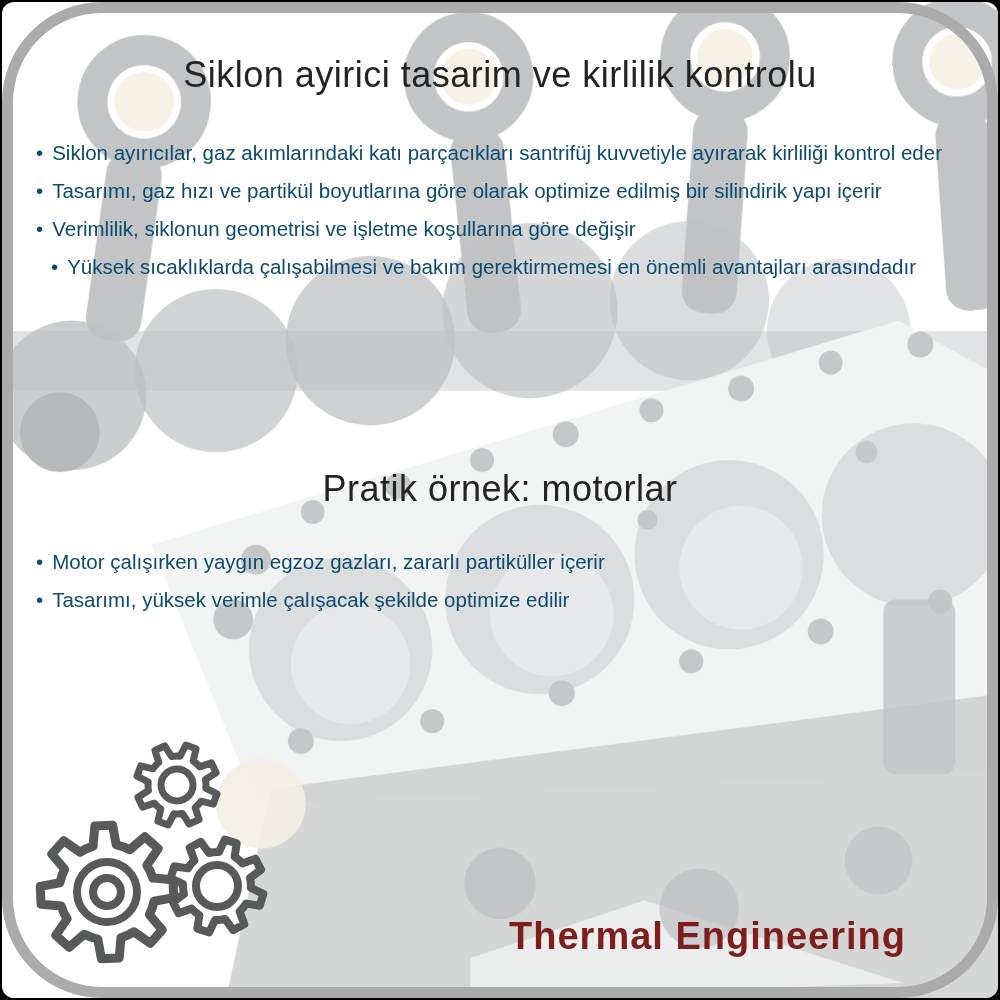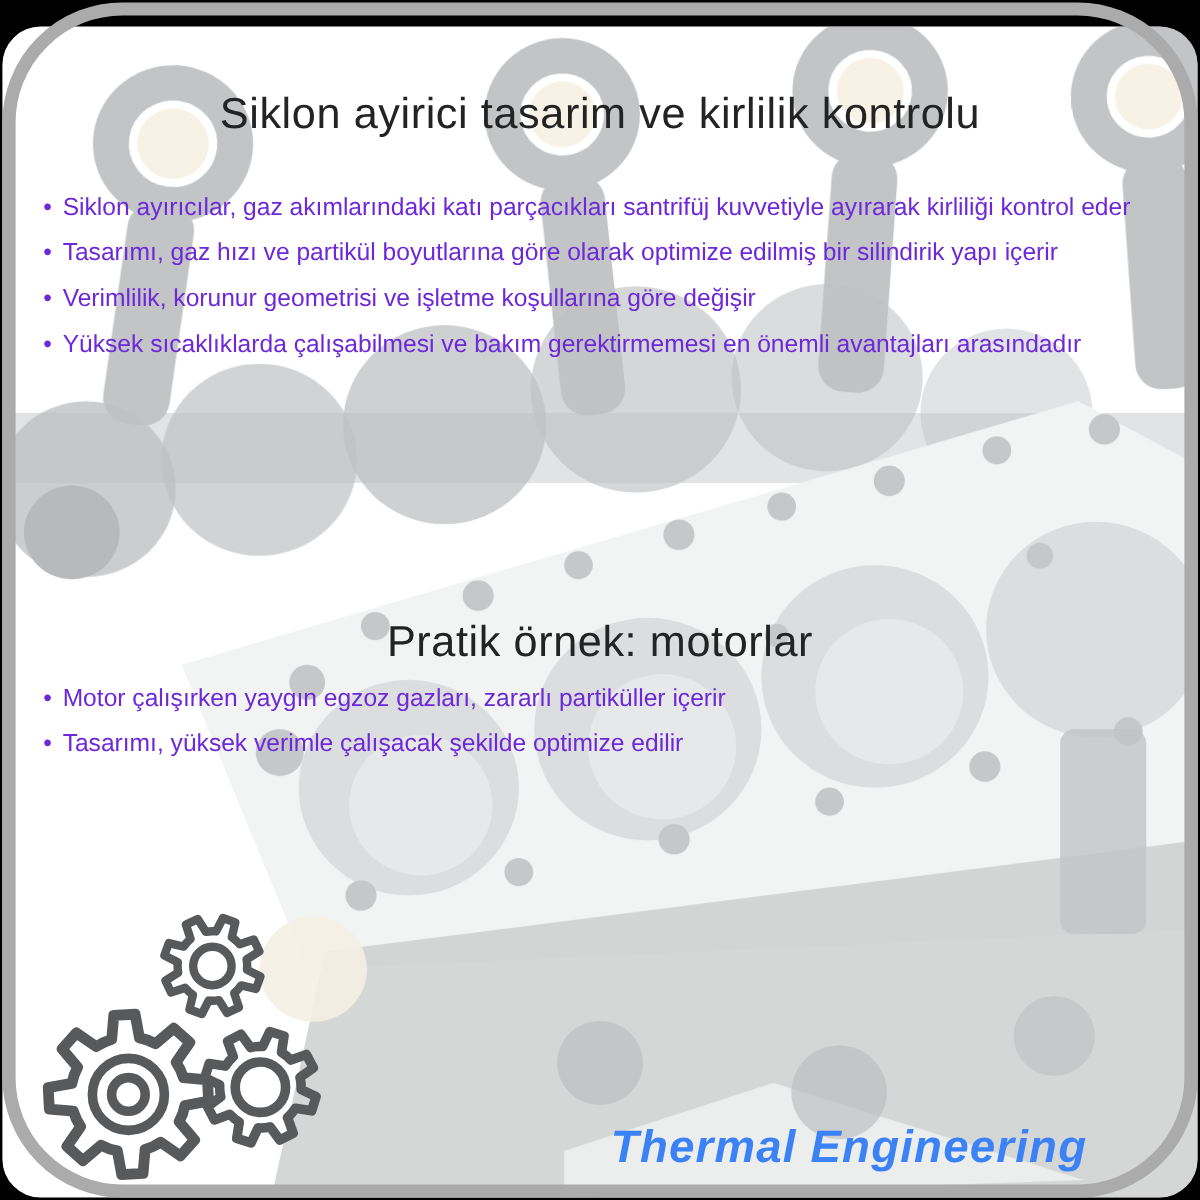--- a/index.html
+++ b/index.html
@@ -1,39 +1,39 @@
 <!DOCTYPE html>
 <html><head>
 <meta charset="utf-8">
 <style>
   html,body{margin:0;padding:0;background:#000;}
   .page{position:relative;width:1000px;height:1000px;background:#000;overflow:hidden;
         font-family:"Liberation Sans","DejaVu Sans",sans-serif;}
   
-  .inner{position:absolute;inset:2px;border-radius:32px;background:#ffffff;overflow:hidden;margin-top:20px;}
+  .inner{position:absolute;inset:2px;border-radius:12px;background:#ffffff;overflow:hidden;}
   
   .ring{position:absolute;inset:2px;border-radius:100px;border:11px solid #ababab;
         pointer-events:none;z-index:20;}
   .photo{position:absolute;inset:0;width:100%;height:100%;z-index:1;}
   .textlayer{position:absolute;left:0;top:0;width:100%;height:100%;z-index:10;}
   .slide-title{position:absolute;left:0;right:0;text-align:center;
         font-size:36px;font-weight:500;letter-spacing:.5px;color:#232323;}
   .title-1{top:52px;}
-  .title-2{top:492px;}
+  .title-2{top:466px;}
   .bullets{position:absolute;left:34px;width:916px;font-size:20.5px;line-height:38px;
-        color:#6d28d9;}
+        color:#0c4a6e;}
   .bullets-1{top:132px;}
   .bullets-2{top:541px;}
   .bullet{margin:0;}
-  .bullet.narrow{max-width:880px;}
+  .bullet.narrow{max-width:880px;text-align:right;}
   .mk{margin-right:9px;}
   .gears{position:absolute;left:0;top:0;width:1000px;height:1000px;z-index:30;pointer-events:none;}
   .gearshape{fill:none;stroke:#58595a;stroke-linejoin:round;}
   .watermark{position:absolute;right:92px;top:913px;z-index:12;
-        font-size:38px;font-weight:bold;letter-spacing:1px;color:#3b82f6;font-style:italic;}
+        font-size:38px;font-weight:bold;letter-spacing:1px;color:#7f1d1d;}
 </style>
 </head>
 <body>
 
 <div class="page">
   <div class="inner">
 
     <svg class="photo" viewBox="0 0 1000 1000" preserveAspectRatio="none" aria-hidden="true">
       <g opacity="0.5">
 
@@ -113,21 +113,21 @@
         </g>
       </g>
     </svg>
 
     <div class="textlayer">
       <div class="slide-title title-1">Siklon ayirici tasarim ve kirlilik kontrolu</div>
 
       <div class="bullets bullets-1">
         <p class="bullet"><span class="mk">•</span><span>Siklon ayırıcılar, gaz akımlarındaki katı parçacıkları santrifüj kuvvetiyle ayırarak kirliliği kontrol eder</span></p>
         <p class="bullet"><span class="mk">•</span><span>Tasarımı, gaz hızı ve partikül boyutlarına göre olarak optimize edilmiş bir silindirik yapı içerir</span></p>
-        <p class="bullet"><span class="mk">•</span><span>Verimlilik, korunur geometrisi ve işletme koşullarına göre değişir</span></p>
+        <p class="bullet"><span class="mk">•</span><span>Verimlilik, siklonun geometrisi ve işletme koşullarına göre değişir</span></p>
         <p class="bullet narrow"><span class="mk">•</span><span>Yüksek sıcaklıklarda çalışabilmesi ve bakım gerektirmemesi en önemli avantajları arasındadır</span></p>
       </div>
 
       <div class="slide-title title-2">Pratik örnek: motorlar</div>
 
       <div class="bullets bullets-2">
         <p class="bullet"><span class="mk">•</span><span>Motor çalışırken yaygın egzoz gazları, zararlı partiküller içerir</span></p>
         <p class="bullet"><span class="mk">•</span><span>Tasarımı, yüksek verimle çalışacak şekilde optimize edilir</span></p>
       </div>
 

